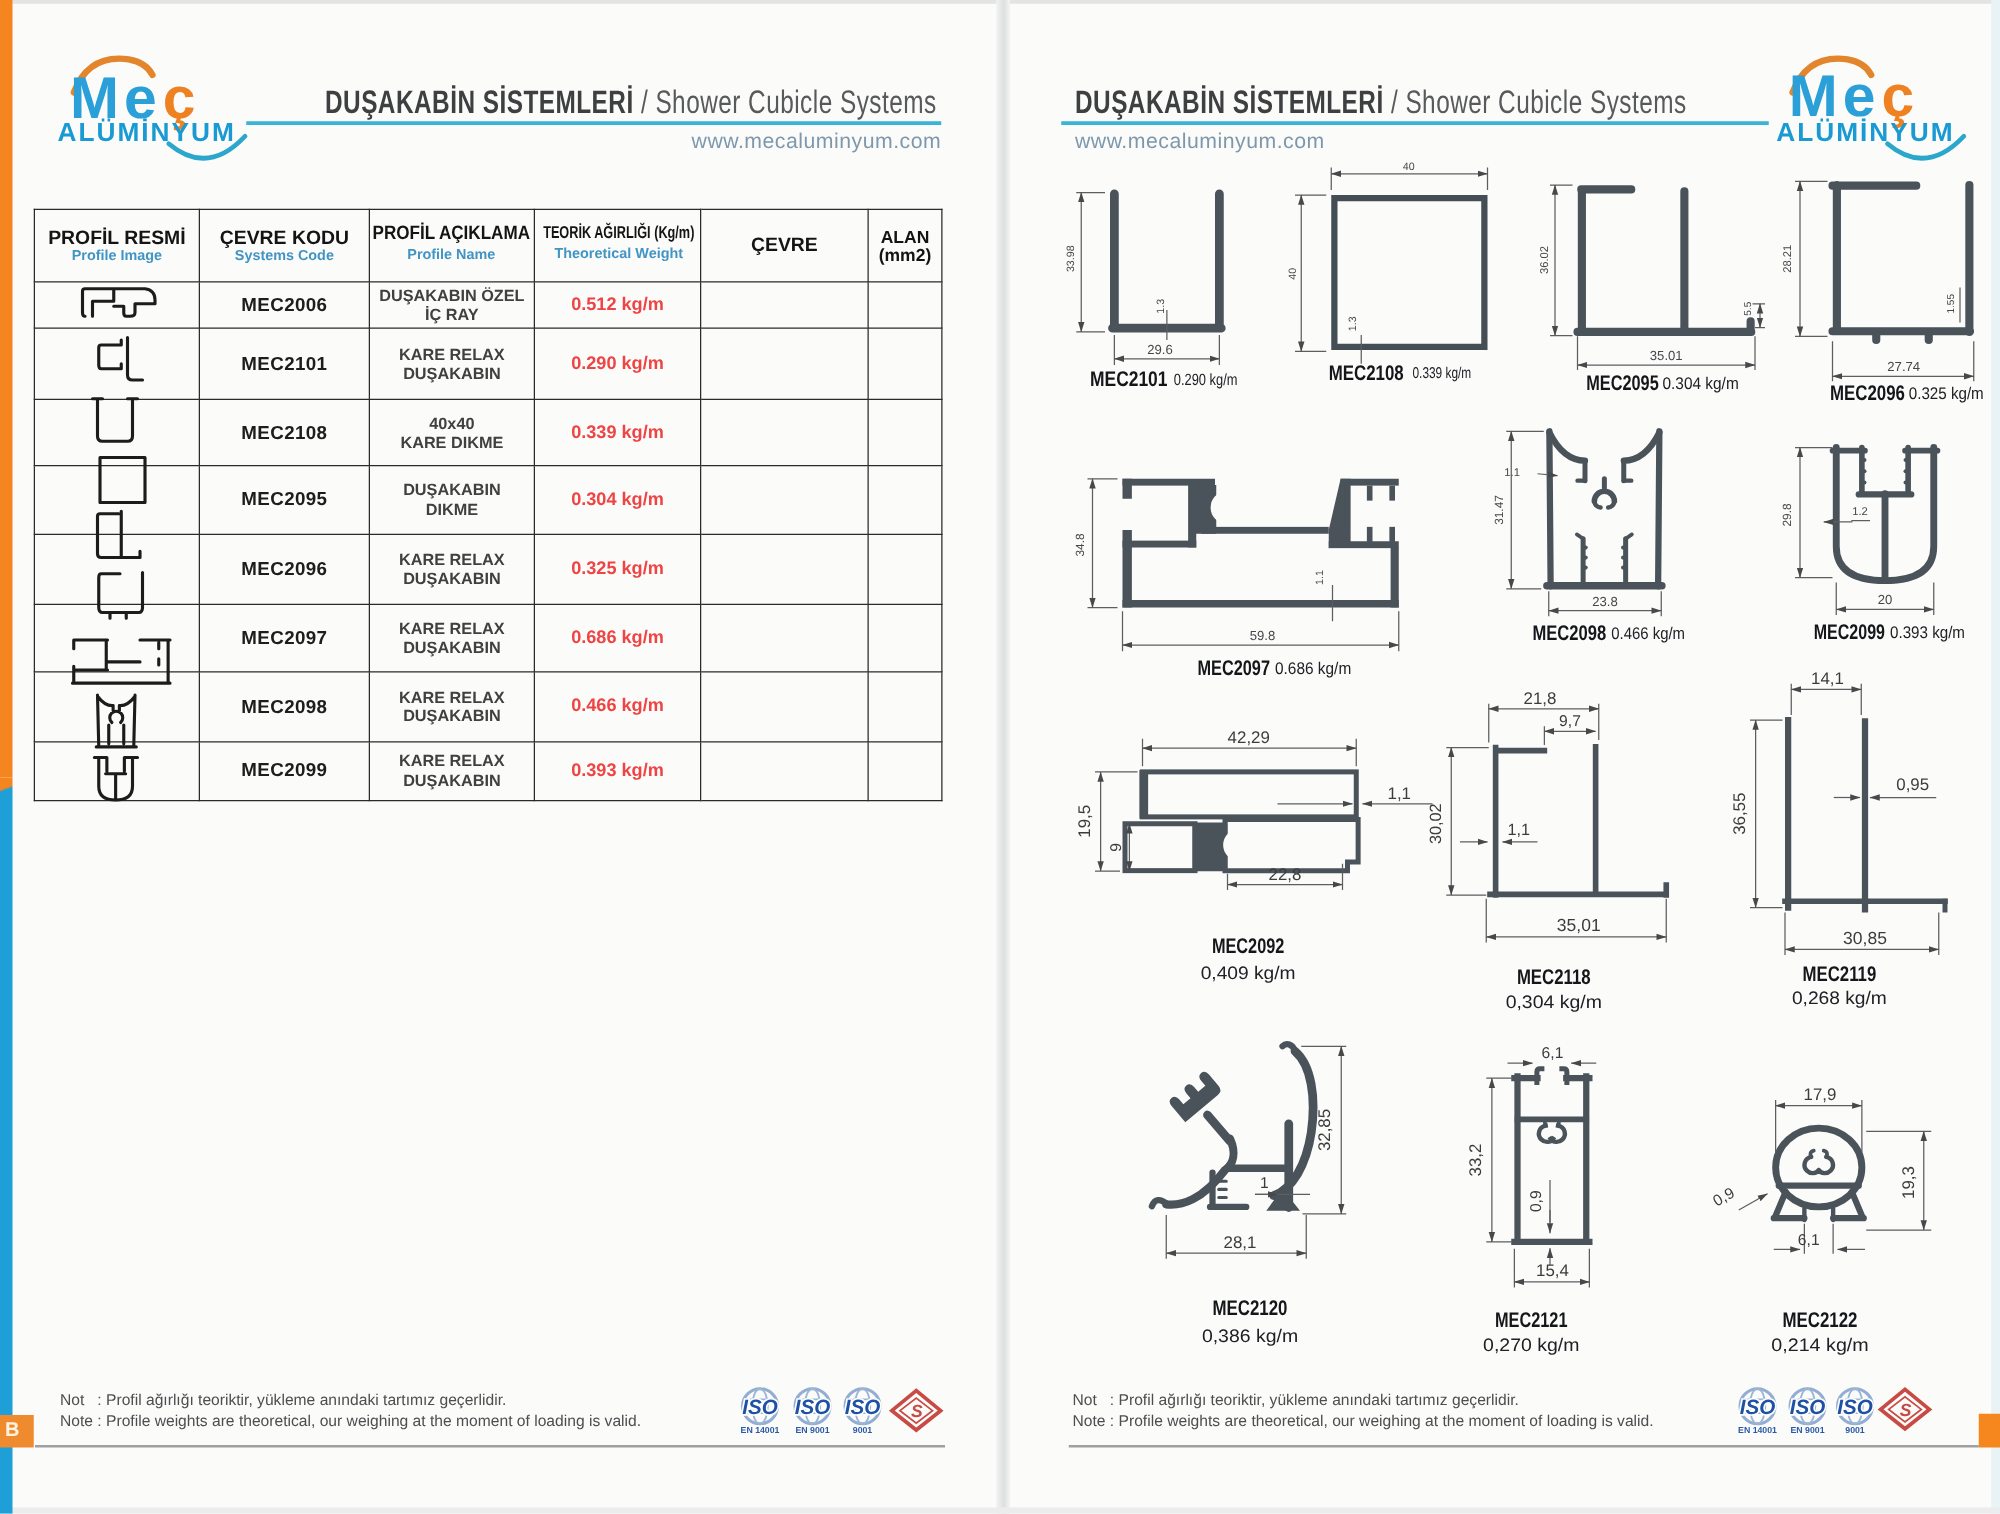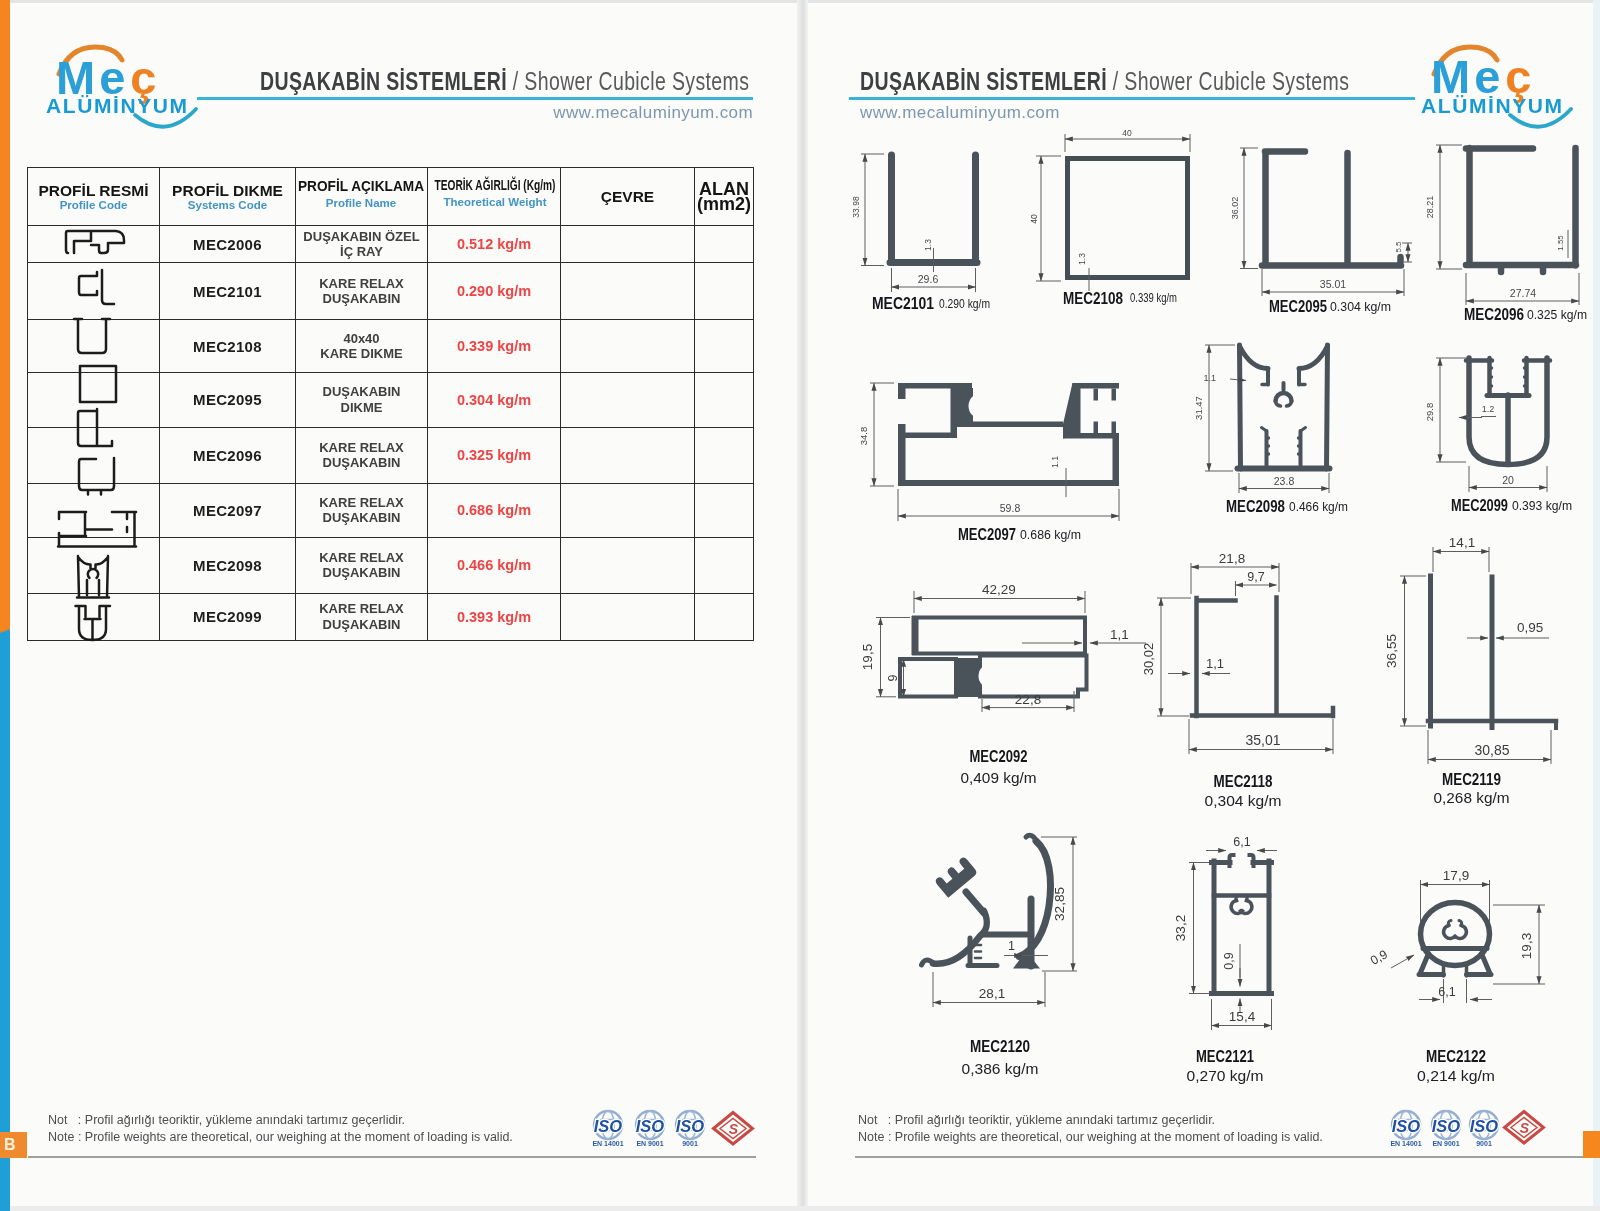--- a/index.html
+++ b/index.html
@@ -50,33 +50,33 @@
       <col style="width:132px">
       <col style="width:133px">
       <col style="width:134px">
       <col style="width:59px">
     </colgroup>
 
   <tbody>
       <tr style="height:51px;">
     <td>
           <div class="hmain">PROFİL RESMİ</div>
-          <div class="hsub">Profile Code</div>
+          <div class="hsub">Profile Image</div>
         </td>
     <td>
-          <div class="hmain">PROFİL DIKME</div>
+          <div class="hmain">ÇEVRE KODU</div>
           <div class="hsub">Systems Code</div>
         </td>
     <td></td>
     <td></td>
     <td>
           <div class="hmain">ÇEVRE</div>
         </td>
     <td>
-          <div class="hmain" style="font-size:18px;line-height:15px;text-align:center;">ALAN<br>(mm2)</div>
+          <div class="hmain" style="font-size:14px;line-height:15px;text-align:center;">ALAN<br>(mm2)</div>
         </td>
   </tr>
 
   <tr style="height:32px;">
         <td></td>
         <td class="code">MEC2006</td>
         <td class="desc">DUŞAKABIN ÖZEL<br>İÇ RAY</td>
         <td class="wgt">0.512 kg/m</td>
         <td></td>
         <td></td>

